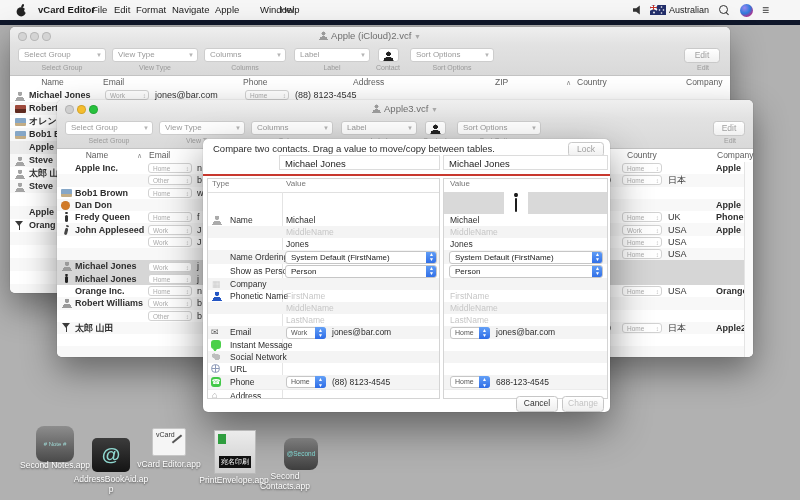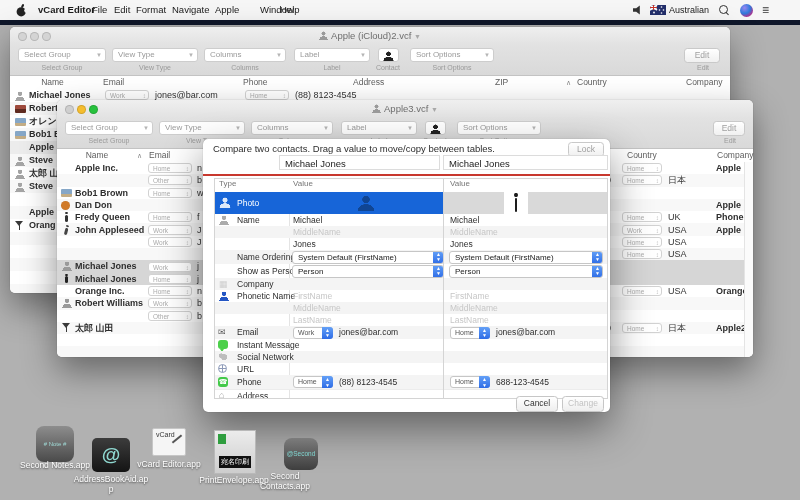--- a/index.html
+++ b/index.html
@@ -378,31 +378,26 @@
     </div>
   </div>
 
   <div id="dlg">
     <div class="dmsg">Compare two contacts. Drag a value to move/copy between tables.</div>
     <span class="btn lockbtn">Lock</span>
     <div class="namebox" style="left:76px;width:161px">Michael Jones</div>
     <div class="namebox" style="left:240px;width:165px">Michael Jones</div>
     <div class="redline"></div>
 
-    <div class="dtbl" style="left:11px;width:233px">
+    <div class="dtbl" style="left:4px;width:233px">
       <div class="dthdr">
         <span class="dval" style="left:4px">Type</span>
         <span class="dval" style="left:78px">Value</span>
       </div>
       <div class="tdiv" style="top:13px"></div>
-      <div class="drow photorow" style="top:13px;height:22px">
-        <span class="ip" style="--c:rgba(255,255,255,.85);left:4px;top:5px;width:12px;height:11px"></span>
-        <span class="tlabel" style="top:5px">Photo</span>
-        <span class="ip" style="--c:rgba(0,0,0,.32);left:142px;top:3px;width:18px;height:16px"></span>
-      </div>
       <div class="drow" style="top:35px;height:12px">
         <span class="ip" style="--c:#ababab;left:4px;top:1px;width:10px;height:10px"></span>
         <span class="tlabel">Name</span>
         <span class="dval" style="left:78px">Michael</span>
       </div>
       <div class="drow stripe" style="top:47px;height:12px">
         <span class="dval ph" style="left:78px">MiddleName</span>
       </div>
       <div class="drow" style="top:59px;height:12px">
         <span class="dval" style="left:78px">Jones</span>

